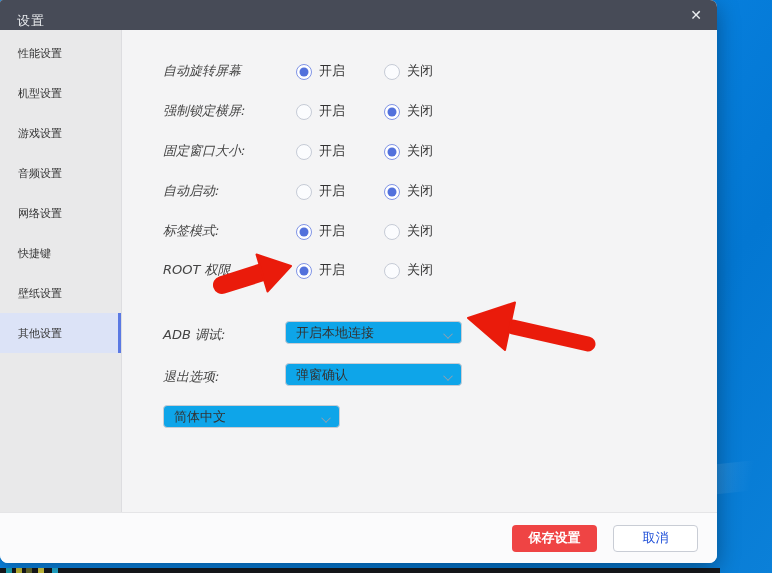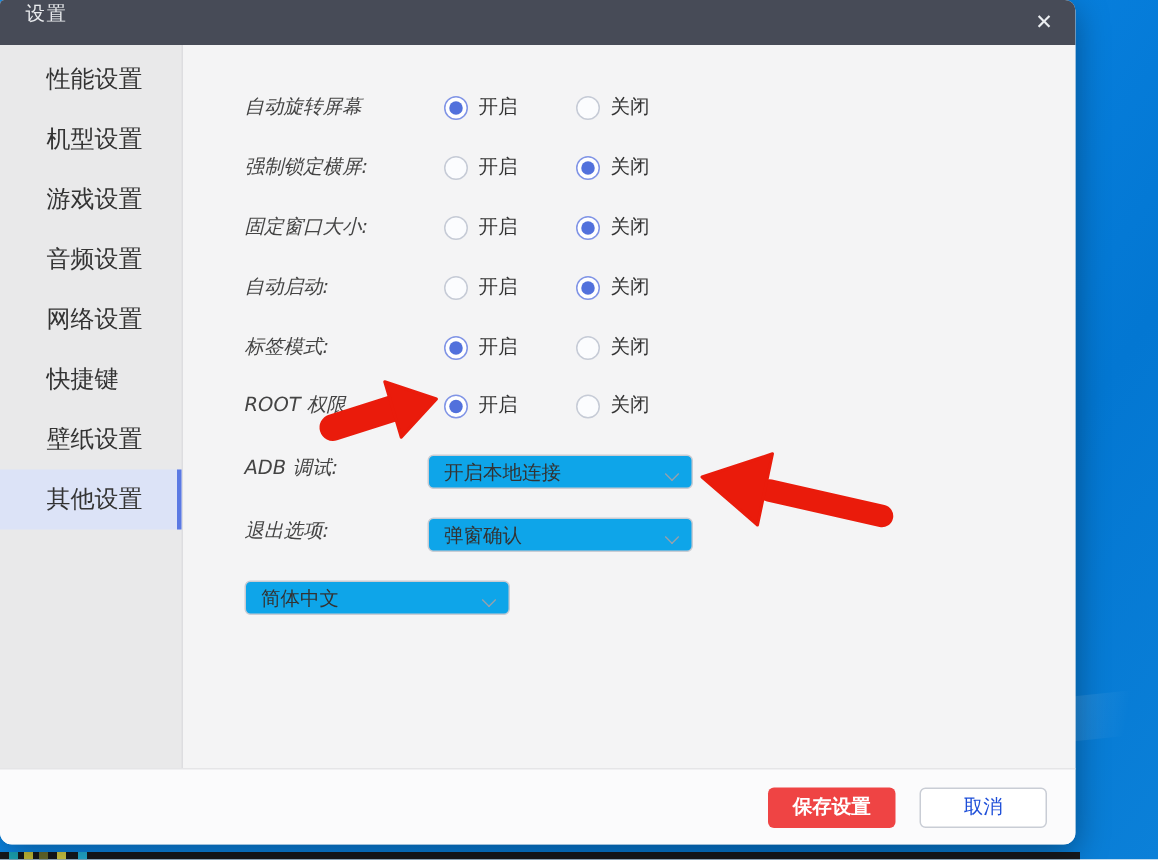--- a/index.html
+++ b/index.html
@@ -15,51 +15,51 @@
   
   .taskbar { position:absolute; left:0; bottom:0; width:720px; height:5px; background:#17191d; }
   .tb-px { position:absolute; bottom:0; width:6px; height:5px; }
 
   
   .win { position:absolute; left:0; top:0; width:717px; height:563px;
          border-radius:3px 7px 8px 8px; overflow:hidden;
          box-shadow:0 6px 22px rgba(0,0,0,.35); background:#f4f4f5; }
 
   .titlebar { position:absolute; left:0; top:0; width:100%; height:30px;
-              background:#474b57; display:flex; align-items:flex-start; }
+              background:#474b57; display:flex; align-items:flex-end; }
   .title { color:#e9ebee; font-size:13px; padding-left:17px; letter-spacing:1px; }
   .close-btn { position:absolute; right:5px; top:0; width:32px; height:30px;
                display:flex; align-items:center; justify-content:center;
                color:#eceff2; font-size:14px; cursor:pointer; }
 
   .sidebar { position:absolute; left:0; top:30px; width:122px; height:482px;
              background:#e9e9ea; border-right:1px solid #dddde0; padding-top:3px; }
   .side-item { position:relative; height:40px; display:flex; align-items:center;
-               padding-left:31px; font-size:16px; color:#333; cursor:pointer; }
+               padding-left:18px; font-size:11px; color:#333; cursor:pointer; }
   .side-item.selected { background:#dce3f7; }
   .side-item.selected::after { content:""; position:absolute; right:0; top:0;
                width:3px; height:100%; background:#5b79e3; }
 
   .main { position:absolute; left:122px; top:30px; width:595px; height:482px;
           background:#f4f4f5; }
 
   .radio-row { position:absolute; left:0; width:100%; height:40px;
                display:flex; align-items:center; padding-left:41px; }
   .row-label { width:133px; font-size:13px; color:#444;font-style:italic; }
   .opt { width:88px; display:flex; align-items:flex-end; cursor:pointer; }
   .radio { width:16px; height:16px; border-radius:50%; background:#fbfcfe;
            border:1px solid #c6cbd6; margin-right:7px; position:relative; flex:none; }
   .radio.checked { border:1.5px solid #8094e6; background:#fff; }
   .radio.checked::after { content:""; position:absolute; left:50%; top:50%;
            width:9px; height:9px; border-radius:50%; background:#5271dc;
            transform:translate(-50%,-50%); }
   .opt-label { font-size:13px; color:#333; }
 
   .select-row { position:absolute; left:0; width:100%; height:24px;
-                display:flex; align-items:flex-start; padding-left:41px; }
+                display:flex; align-items:flex-end; padding-left:41px;margin-top:17px; }
   .select-row .row-label { width:122px; }
   .dropdown { position:relative; width:177px; height:23px; background:#0ea5e9;
               border:1px solid #c9ccd3; border-radius:4px; display:flex;
               align-items:center; padding-left:10px; cursor:pointer; }
   .dd-value { font-size:13px; color:#333; }
   .chevron { position:absolute; right:9px; top:7px; width:8px; height:8px; }
   .chevron::before { content:""; position:absolute; left:0; top:1px; width:7px; height:7px;
               border-right:1.4px solid #9aa0ab; border-bottom:1.4px solid #9aa0ab;
               transform:rotate(45deg) scale(.85); }
 

